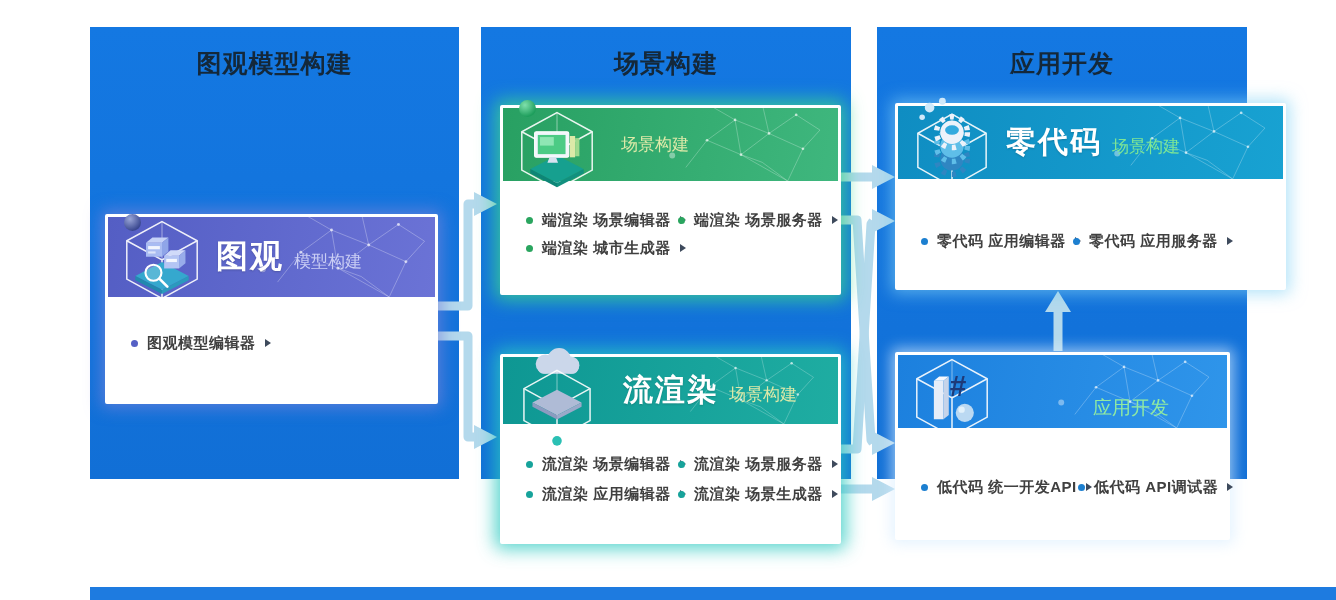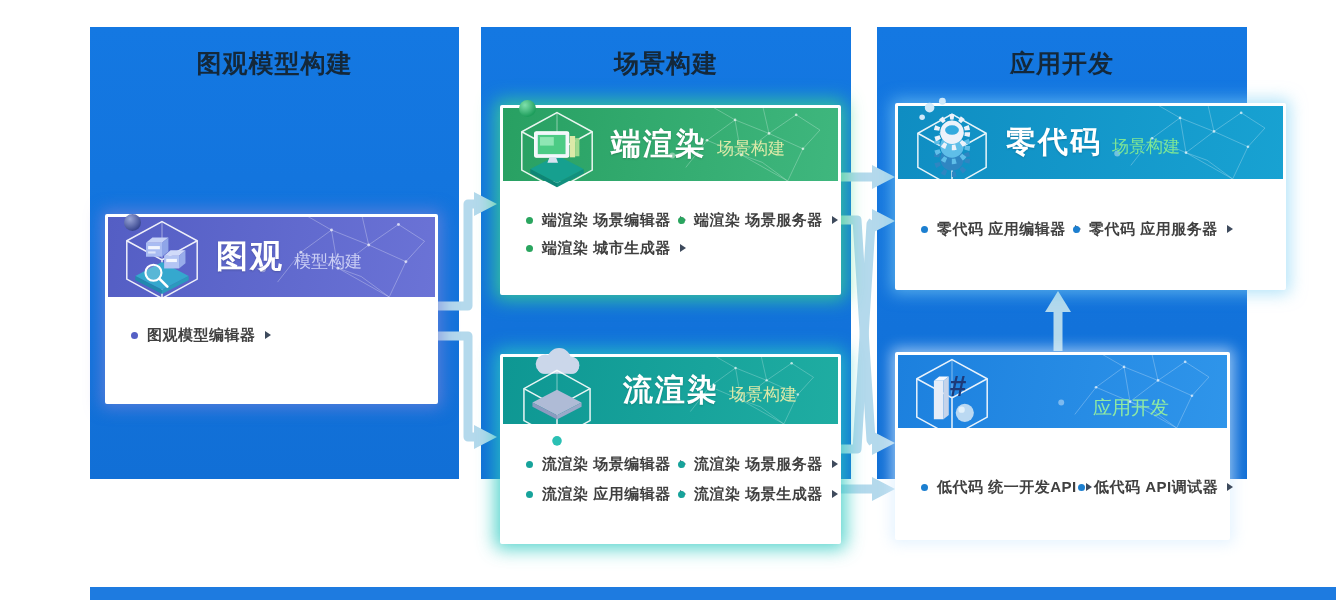--- a/index.html
+++ b/index.html
@@ -61,24 +61,24 @@
   .card-di .row .item:first-child{width:157px;}
   .card-tuguan .row .item:first-child{width:auto;}
   .dot{width:7px;height:7px;border-radius:50%;margin-right:9px;flex:none;}
   .card-tuguan .dot{background:#5560C5;}
   .card-duan .dot{background:#2AA55F;}
   .card-liu .dot{background:#17A39B;}
   .card-ling .dot,.card-di .dot{background:#1C7FD0;}
   .txt{font-size:15px;color:#404040;letter-spacing:.5px;font-weight:bold;}
   .tri{width:0;height:0;border-top:4px solid transparent;border-bottom:4px solid transparent;
        border-left:6px solid #3E4A5C;margin-left:9px;flex:none;}
-  .b-tuguan{padding-top:28px;}
+  .b-tuguan{padding-top:36px;}
   .b-duan{padding-top:29px;}  .b-duan .row{margin-bottom:8px;}
   .b-liu{padding-top:30px;}   .b-liu .row{margin-bottom:10px;}
-  .b-ling{padding-top:40px;text-align:right;}
+  .b-ling{padding-top:52px;text-align:right;}
   .b-di{padding-top:49px;}
 </style>
 </head>
 <body>
 
 <div class="stage">
 
   <div class="panel panel1">
     <div class="panel-title">图观模型构建</div>
   </div>
@@ -214,21 +214,20 @@
         <polygon points="20,61 45,74 45,78 20,65" fill="#0E8577"></polygon>
         <polygon points="45,74 70,61 70,65 45,78" fill="#12907F"></polygon>
         <rect x="57" y="30" width="5" height="20" fill="#DCE9A8"></rect>
         <rect x="62" y="32" width="4" height="17" fill="#9FD98E"></rect>
         <rect x="24" y="26" width="32" height="24" rx="1.5" fill="#F2F6FC" stroke="#fff"></rect>
         <rect x="27" y="29" width="26" height="18" fill="#4CCB85"></rect>
         <rect x="29" y="31" width="13" height="8" fill="#8FE6B4"></rect>
         <polygon points="38,50 44,50 46,55 36,55" fill="#D8E2F0"></polygon>
       </svg>
       <div class="title-wrap">
-        <span class="big-title">端渲染</span>
         <span class="sub-title sub-yellowgreen">场景构建</span>
       </div>
     </div>
     <div class="card-body b-duan">
       <div class="row">
         <div class="item">
           <span class="dot"></span>
           <span class="txt">端渲染 场景编辑器</span>
           <span class="tri"></span>
         </div>

